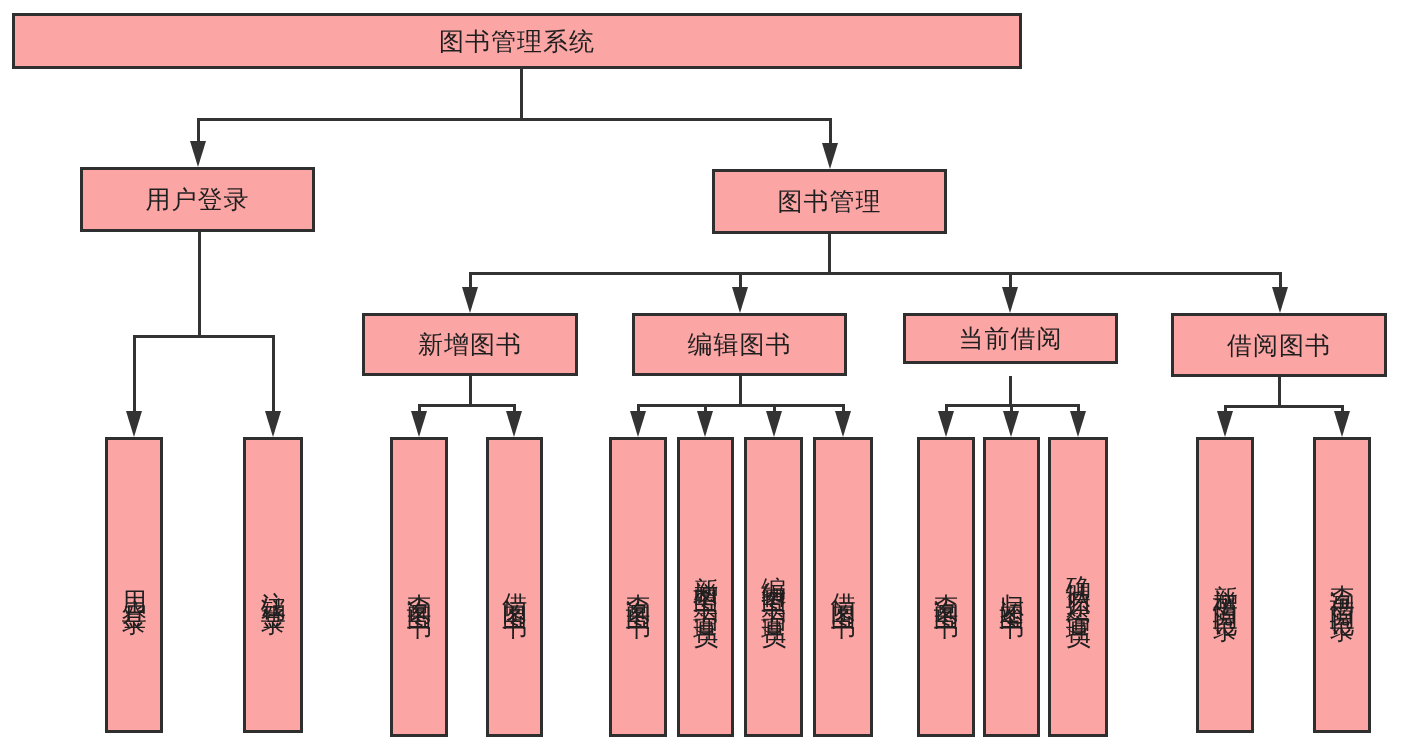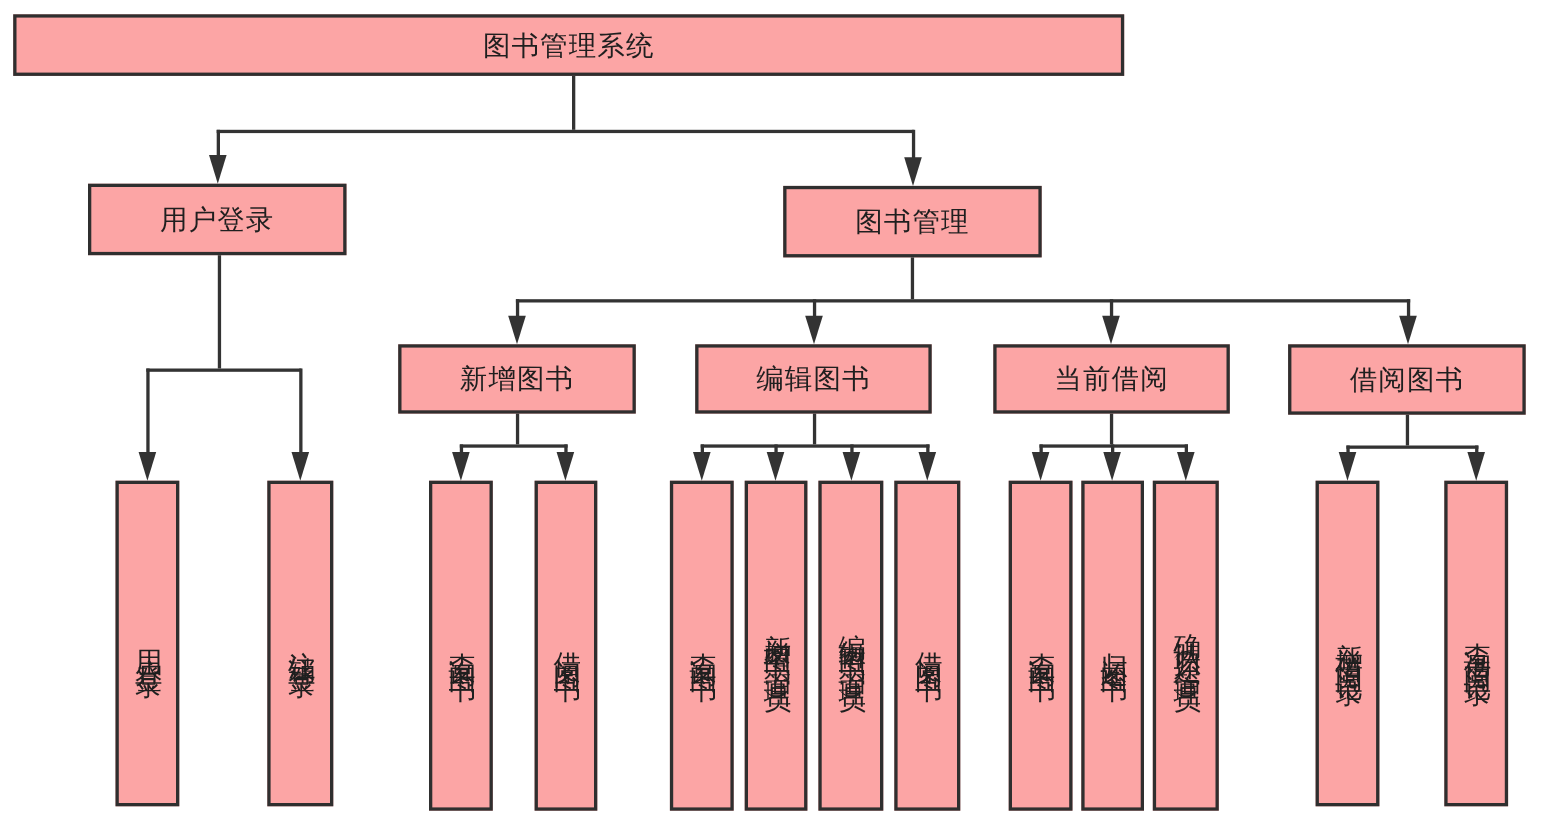--- a/index.html
+++ b/index.html
@@ -45,21 +45,21 @@
   <div class="box h" style="left:712px;top:169px;width:235px;height:65px">
     <span>图书管理</span>
   </div>
 
   <div class="box h" style="left:362px;top:313px;width:216px;height:63px">
     <span>新增图书</span>
   </div>
   <div class="box h" style="left:632px;top:313px;width:215px;height:63px">
     <span>编辑图书</span>
   </div>
-  <div class="box h" style="left:903px;top:313px;width:215px;height:63px">
+  <div class="box h" style="left:903px;top:313px;width:215px;height:51px">
     <span>当前借阅</span>
   </div>
   <div class="box h" style="left:1171px;top:313px;width:216px;height:64px">
     <span>借阅图书</span>
   </div>
 
   <div class="box v" style="left:105px;top:437px;width:58px;height:296px">
     <span>用户登录</span>
   </div>
   <div class="box v" style="left:243px;top:437px;width:60px;height:296px">

